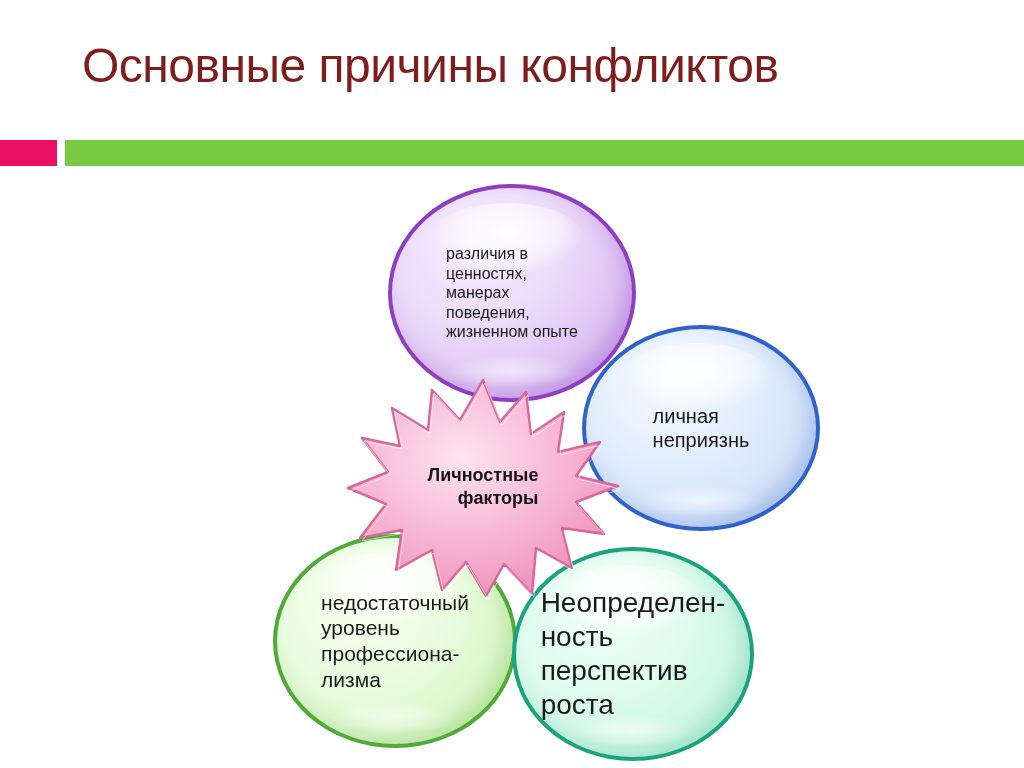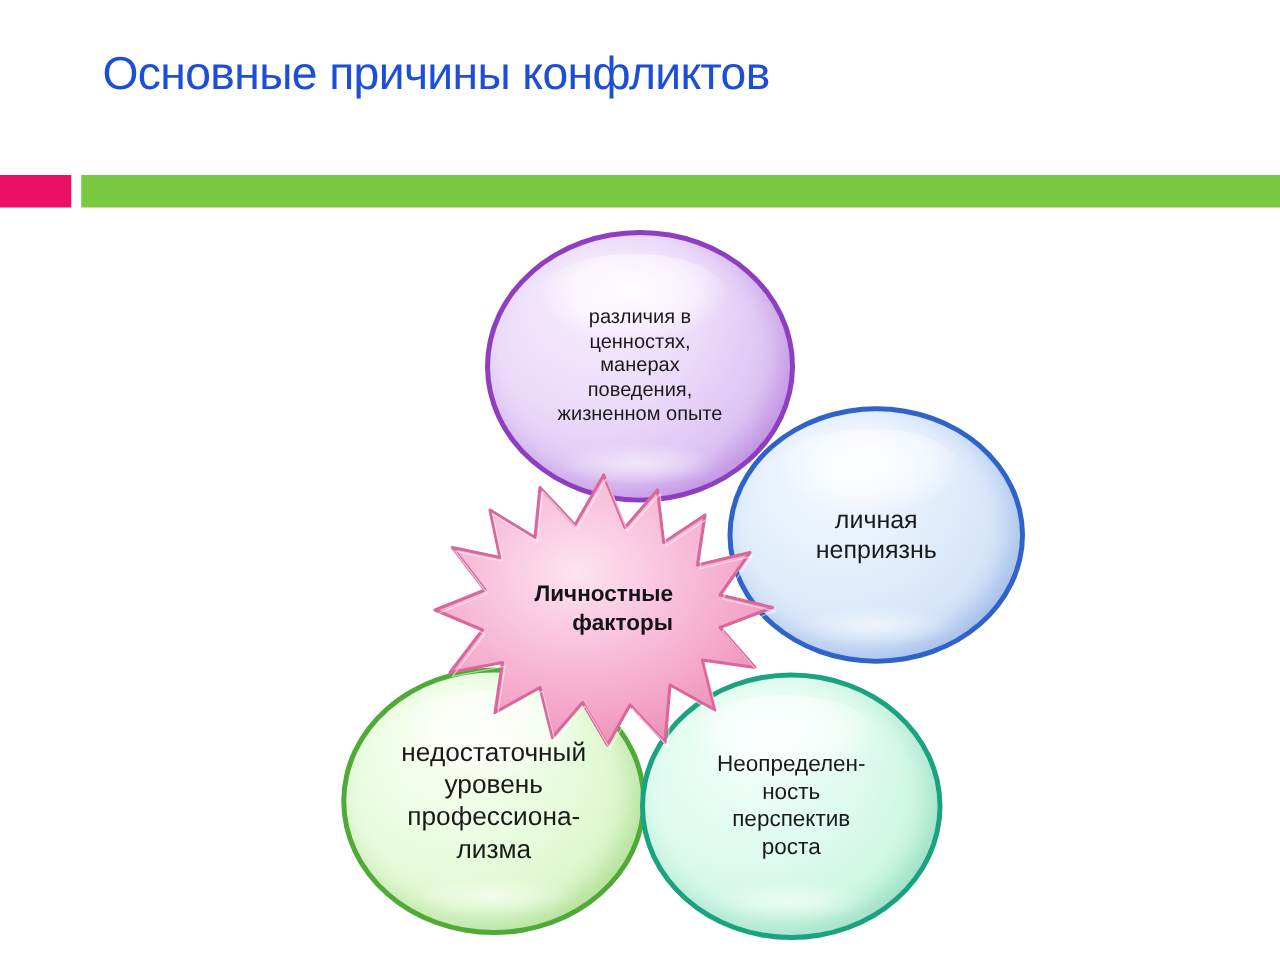--- a/index.html
+++ b/index.html
@@ -24,24 +24,24 @@
     position: absolute;
     left: 0;
     top: 38px;
     width: 1024px;
     height: 90px;
   }
   #page-title {
     position: absolute;
     left: 82px;
     top: 0;
-    font-size: 37px;
+    font-size: 48px;
     font-weight: 300;
     letter-spacing: -0.5px;
-    color: #1d4ed8;
+    color: #7f1d1d;
     white-space: nowrap;
     line-height: 1.15;
     font-family: "Liberation Sans", "DejaVu Sans", sans-serif;
   }
 
   
   #divider {
     position: absolute;
     left: 0;
     top: 140px;
@@ -75,21 +75,21 @@
   }
 
   
   .bubble {
     position: absolute;
     border-radius: 50%;
     box-sizing: border-box;
     display: flex;
     align-items: center;
     justify-content: center;
-    text-align: center;
+    text-align: left;
     color: #1a1a1a;
     z-index: 3;
   }
   .bubble .btext {
     position: relative;
     z-index: 4;
     line-height: 1.22;
     padding: 0 12px;
     white-space: pre-line;
   }
@@ -160,26 +160,26 @@
     left: 273px; top: 368px;
     width: 244px; height: 214px;
     border: 4px solid #4faa37;
     background: radial-gradient(ellipse at 36% 28%,
                 #f8fff1 0%, #eafce0 40%, #dcf7ca 70%, #c3ef9f 94%, #b4ea8b 100%);
     font-size: 21px;
     box-shadow: inset -8px -8px 18px rgba(80,165,55,0.22);
   }
   
   #bubble-growth {
-    left: 512px; top: 372px;
+    left: 512px; top: 381px;
     width: 242px; height: 214px;
     border: 4px solid #1aa37e;
     background: radial-gradient(ellipse at 36% 28%,
                 #f2fffa 0%, #dffbef 40%, #cdf6e2 70%, #aeeccf 94%, #9ce6c3 100%);
-    font-size: 18px;
+    font-size: 28px;
     box-shadow: inset -8px -8px 18px rgba(25,160,125,0.20);
   }
 
   
   #center-burst {
     position: absolute;
     left: 348px;
     top: 212px;
     width: 270px;
     height: 218px;

